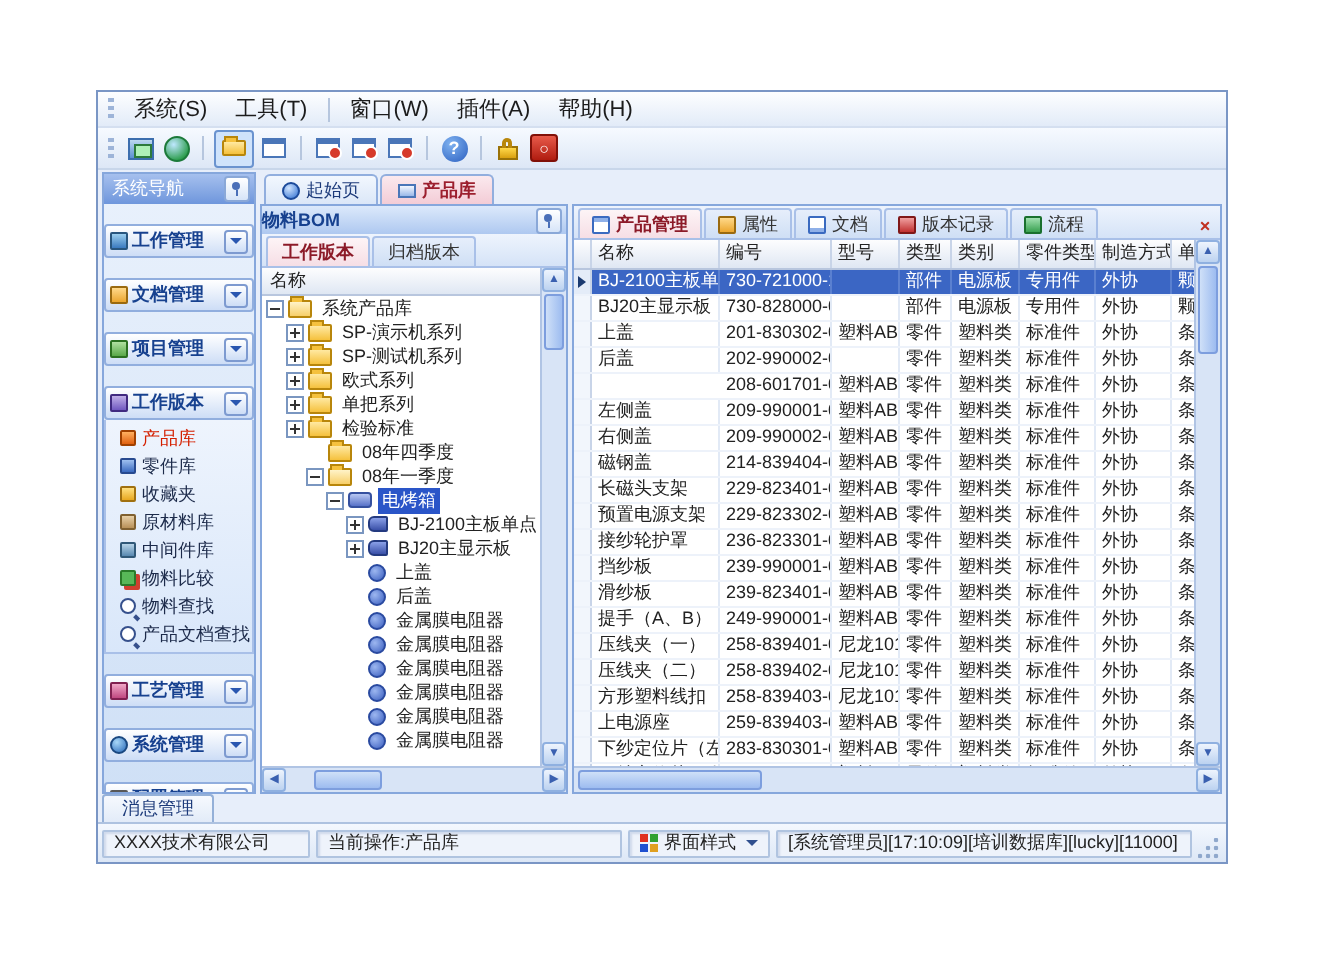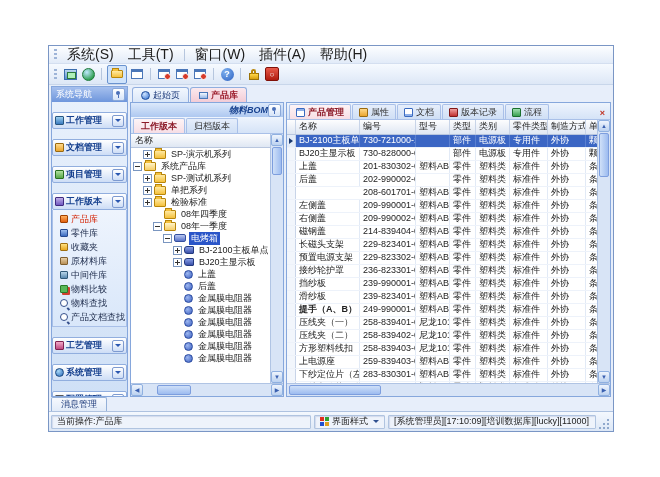--- a/index.html
+++ b/index.html
@@ -6,21 +6,21 @@
   .screen{position:relative;width:660px;height:477px;background:#ffffff;overflow:hidden;
           font-family:"Liberation Sans","DejaVu Sans",sans-serif;font-size:9px;color:#222;
           -webkit-font-smoothing:antialiased;}
   .window{position:absolute;left:48px;top:45px;width:566px;height:387px;
           border:1px solid #7a96c5;background:#e7eefa;display:flex;flex-direction:column;box-sizing:border-box;}
 
   
   .menubar{height:17px;display:flex;align-items:center;background:linear-gradient(#fdfeff,#e2ebf8);
            border-bottom:1px solid #d4dff0;padding-left:2px;flex:none;}
   .grip{width:3px;height:11px;margin:0 3px;background:repeating-linear-gradient(#9db4d8 0 2px,transparent 2px 4px);flex:none;}
-  .menu-item{padding:1px 7px;font-size:14px;color:#1c1c1c;cursor:default;}
+  .menu-item{padding:1px 7px;font-size:11px;color:#1c1c1c;cursor:default;}
   .vsep{width:1px;height:12px;background:#b6c6de;margin:0 3px;flex:none;}
 
   
   .toolbar{height:20px;display:flex;align-items:center;background:linear-gradient(#f6faff,#dde7f6);
            border-bottom:1px solid #c8d6ea;padding-left:2px;gap:2px;flex:none;}
   .tbtn{width:16px;height:16px;border-radius:2px;display:flex;align-items:center;justify-content:center;position:relative;flex:none;}
   .tbtn.pressed{background:#cfe3fb;border:1px solid #6a93cf;width:18px;height:17px;}
   .ic-box{display:inline-block;box-sizing:border-box;}
   .monitor-icon .ic-box{width:13px;height:11px;background:linear-gradient(#bcd8f0,#5b8fd0);border:1px solid #3c6eae;position:relative;}
   .monitor-icon .ic-box::after{content:"";position:absolute;left:2px;top:2px;width:7px;height:5px;background:#aef0b8;border:1px solid #2c7a3c;}
@@ -76,22 +76,22 @@
   .doc-tab{height:14px;display:flex;align-items:center;gap:3px;padding:0 8px;border:1px solid #91aede;border-bottom:none;
            border-radius:3px 3px 0 0;background:linear-gradient(#f2f7fe,#dbe7f8);color:#1c3a7a;font-size:9px;}
   .doc-tab.active{background:linear-gradient(#fbe9ee,#f3ccd6);color:#9c1f2e;font-weight:bold;}
   .dt-ico{width:9px;height:9px;display:inline-block;box-sizing:border-box;flex:none;}
   .home-page-icon{border-radius:50%;background:radial-gradient(circle at 35% 30%,#cfe4ff,#2f6fd0);border:1px solid #1c4a9a;}
   .product-lib-tab-icon{background:linear-gradient(#f3f7ff,#9ab8e8);border:1px solid #4a76b8;height:7px!important;margin-top:1px;}
 
   .content-row{flex:1;display:flex;gap:2px;min-height:0;}
   .panel{border:1px solid #86a7dc;background:#fff;display:flex;flex-direction:column;box-sizing:border-box;min-width:0;}
   .bom-panel{width:154px;flex:none;}
-  .bom-header{height:14px;background:linear-gradient(#dce9fb,#aec8f0);display:flex;align-items:center;justify-content:flex-end;
-              padding:0 2px 0 0;color:#17418f;font-weight:bold;flex:none;font-style:italic;}
+  .bom-header{height:14px;background:linear-gradient(#dce9fb,#aec8f0);display:flex;align-items:center;justify-content:space-between;
+              padding:0 2px 0 0;color:#17418f;font-weight:bold;flex:none;}
   .subtabs{height:16px;display:flex;align-items:flex-end;background:linear-gradient(#eef4fd,#d5e3f7);border-bottom:1px solid #a9c0e8;
            padding-left:2px;gap:1px;flex:none;}
   .subtab{height:14px;display:flex;align-items:center;padding:0 7px;border:1px solid #a9c0e8;border-bottom:none;
           border-radius:2px 2px 0 0;background:linear-gradient(#e6eefb,#cfdff5);color:#333;}
   .subtab.active{background:linear-gradient(#fdf4f6,#f6dee5);color:#8c1a28;font-weight:bold;}
   .colhead{height:13px;background:linear-gradient(#fdfdfe,#dfe7f3);border-bottom:1px solid #b8c6de;display:flex;align-items:center;
            padding:0 4px;color:#222;flex:none;}
   .tree-zone{flex:1;display:flex;min-height:0;}
   .tree-list{flex:1;overflow:hidden;min-width:0;}
   .tree-row{height:12px;display:flex;align-items:center;white-space:nowrap;}
@@ -322,36 +322,42 @@
             </div>
             <div class="subtabs">
                 <span class="subtab active">工作版本</span>
                 <span class="subtab">归档版本</span>
               </div>
             <div class="tree-zone">
               <div style="flex:1;min-width:0;display:flex;flex-direction:column;">
                 <div class="colhead">名称</div>
                 <div class="tree-list">
                     <span class="tree-row">
+                      <span class="indent" style="width: 2px;"></span>
+                      <span class="expander minus"></span>
+                      <span class="t-ico tfold open"></span>
+                      <span class="tree-label">系统产品库</span>
+                    </span>
+                    <span class="tree-row">
                       <span class="indent" style="width: 12px;"></span>
                       <span class="expander plus"></span>
                       <span class="t-ico tfold"></span>
                       <span class="tree-label">SP-演示机系列</span>
                     </span>
                     <span class="tree-row">
-                      <span class="indent" style="width: 2px;"></span>
-                      <span class="expander minus"></span>
-                      <span class="t-ico tfold open"></span>
-                      <span class="tree-label">系统产品库</span>
-                    </span>
-                    <span class="tree-row">
                       <span class="indent" style="width: 12px;"></span>
                       <span class="expander plus"></span>
                       <span class="t-ico tfold"></span>
                       <span class="tree-label">SP-测试机系列</span>
+                    </span>
+                    <span class="tree-row">
+                      <span class="indent" style="width: 12px;"></span>
+                      <span class="expander plus"></span>
+                      <span class="t-ico tfold"></span>
+                      <span class="tree-label">欧式系列</span>
                     </span>
                     <span class="tree-row">
                       <span class="indent" style="width: 12px;"></span>
                       <span class="expander plus"></span>
                       <span class="t-ico tfold"></span>
                       <span class="tree-label">单把系列</span>
                     </span>
                     <span class="tree-row">
                       <span class="indent" style="width: 12px;"></span>
                       <span class="expander plus"></span>
@@ -629,21 +635,21 @@
                       <span class="td" style="width: 56px;">239-823401-00I</span>
                       <span class="td" style="width: 34px;">塑料ABS</span>
                       <span class="td" style="width: 26px;">零件</span>
                       <span class="td" style="width: 34px;">塑料类</span>
                       <span class="td" style="width: 38px;">标准件</span>
                       <span class="td" style="width: 38px;">外协</span>
                       <span class="td" style="width: 24px;">条</span>
                     </span>
                     <span class="trow">
                       <span class="gut"></span>
-                      <span class="td" style="width: 64px; font-weight: bold;">提手（A、B）</span>
+                      <span class="td" style="width: 64px;">提手（A、B）</span>
                       <span class="td" style="width: 56px;">249-990001-01I</span>
                       <span class="td" style="width: 34px;">塑料ABS</span>
                       <span class="td" style="width: 26px;">零件</span>
                       <span class="td" style="width: 34px;">塑料类</span>
                       <span class="td" style="width: 38px;">标准件</span>
                       <span class="td" style="width: 38px;">外协</span>
                       <span class="td" style="width: 24px;">条</span>
                     </span>
                     <span class="trow">
                       <span class="gut"></span>
@@ -729,20 +735,21 @@
 
         </div>
       </div>
     </div>
 
     <div class="dock-strip">
       <span class="dock-tab">消息管理</span>
     </div>
 
     <div class="statusbar">
+      <span class="sb-cell sb-company">XXXX技术有限公司</span>
       <span class="sb-cell sb-op">当前操作:产品库</span>
       <span class="sb-cell sb-style">
         <span class="style-ico">
             <i></i>
             <i></i>
             <i></i>
             <i></i>
           </span>
         <span>界面样式</span>
         <span class="caret-down"></span>

